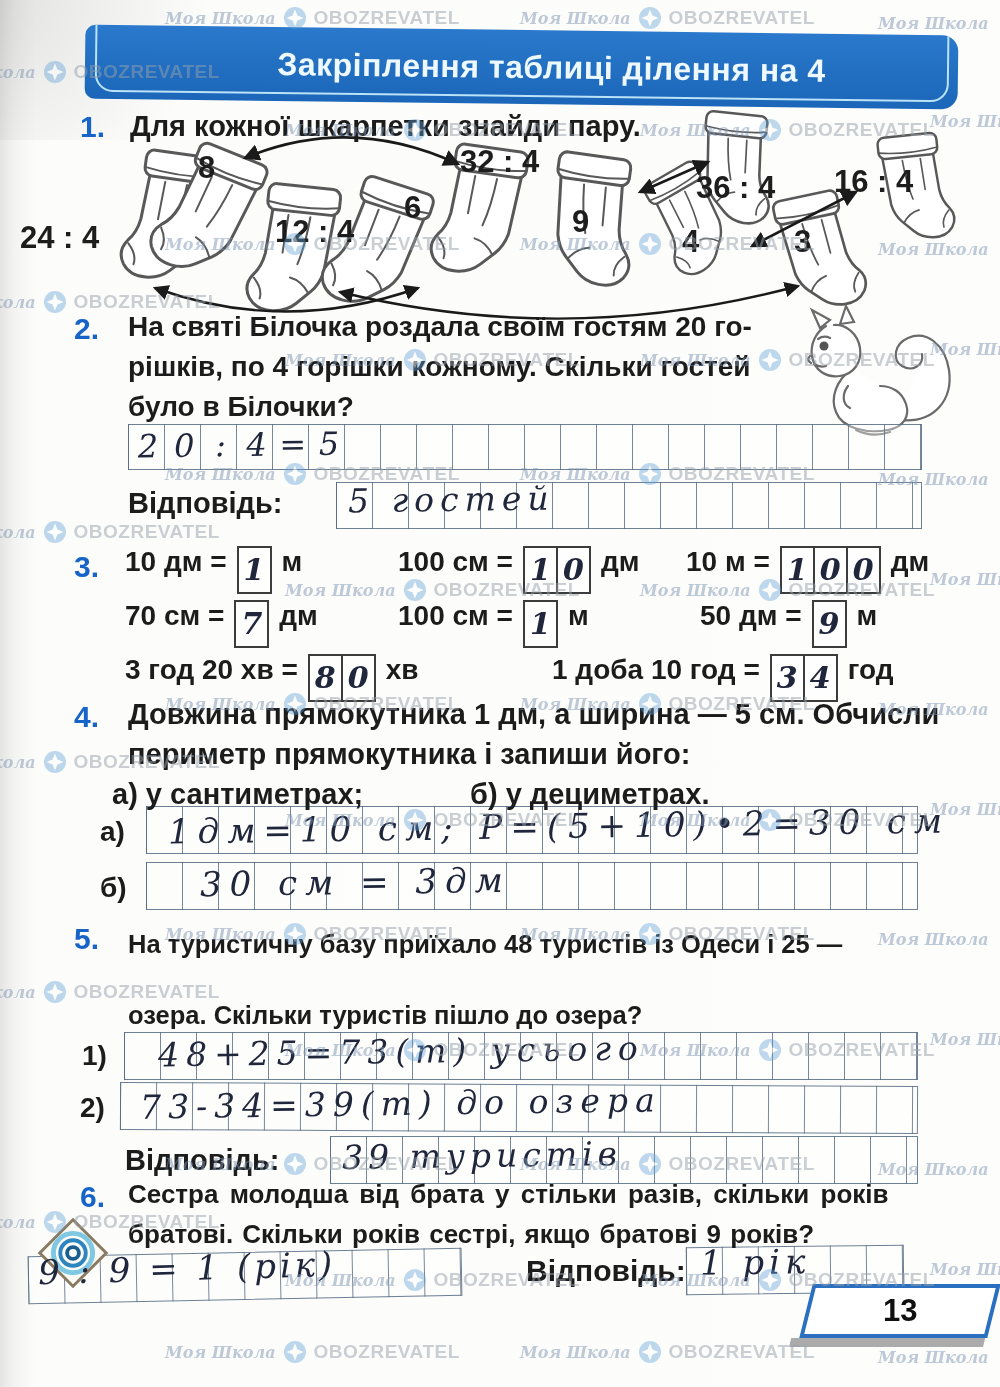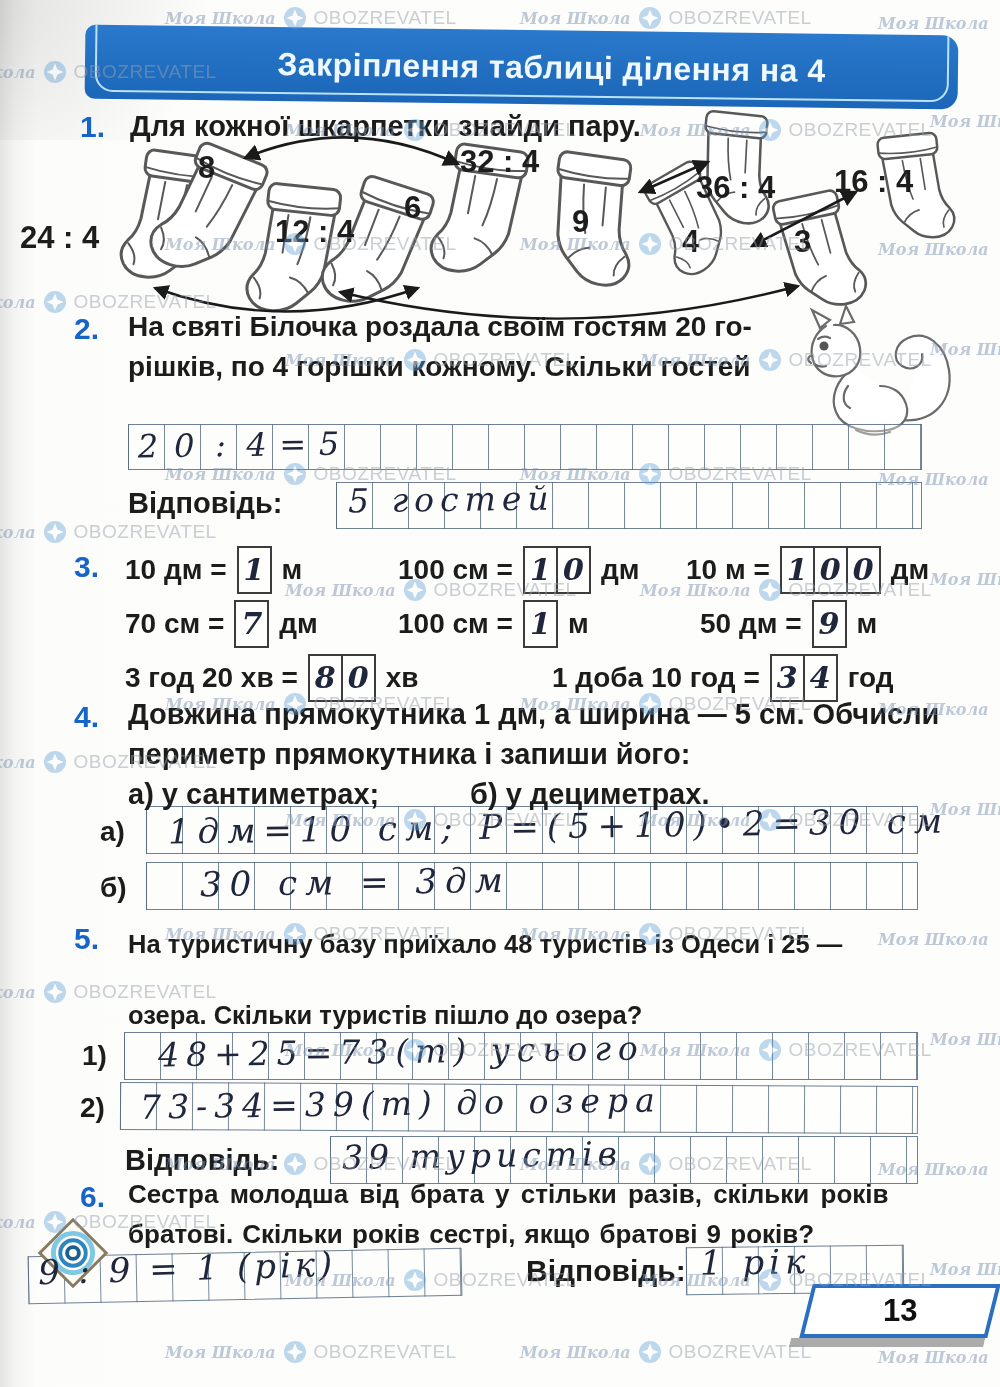--- a/index.html
+++ b/index.html
@@ -5,21 +5,21 @@
   html,body{margin:0;padding:0;background:#ffffff;}
   .page{position:relative;width:1000px;height:1387px;overflow:hidden;
         font-family:"Liberation Sans",sans-serif;color:#1c1c1c;
         background:linear-gradient(90deg,#e4e4e2 0px,#f3f3f1 14px,#fcfcfb 36px,#fdfdfc 100%);}
   .page::before{content:"";position:absolute;left:0;top:0;width:260px;height:140px;
         background:radial-gradient(circle at 0 0,rgba(0,0,0,.10),rgba(0,0,0,0) 70%);pointer-events:none;}
   
   #wm-layer{position:absolute;inset:0;z-index:40;pointer-events:none;}
   .wm{position:absolute;display:flex;align-items:center;gap:7px;white-space:nowrap;opacity:.5;}
   .wm-t1{font-family:"DejaVu Serif",serif;font-style:italic;font-weight:bold;color:#7f96b4;font-size:16px;}
-  .wm-t2{font-weight:normal;color:#97a1ab;font-size:19px;letter-spacing:.5px;font-style:normal;}
+  .wm-t2{font-weight:bold;color:#97a1ab;font-size:19px;letter-spacing:.5px;font-style:normal;}
   
   .banner{position:absolute;left:85px;top:30px;width:873px;height:74px;z-index:10;
         background:linear-gradient(180deg,#2a79cc,#1b66b8);border-radius:10px 16px 16px 10px;
         transform:rotate(.7deg);overflow:hidden;display:flex;align-items:center;justify-content:center;}
   .banner::after{content:"";position:absolute;left:10px;right:9px;top:-20px;bottom:7px;
         border:2.5px solid rgba(195,233,252,.95);border-radius:18px;}
   .banner-title{color:#eef8ff;font-weight:bold;font-size:32px;padding-left:60px;letter-spacing:.5px;}
   
   .abs{position:absolute;white-space:nowrap;}
   .tnum{color:#1664c8;font-weight:bold;font-size:30px;z-index:6;}
@@ -28,21 +28,21 @@
   .albl{font-weight:bold;font-size:29px;z-index:6;}
   
   .grid{position:absolute;z-index:5;border:1.6px solid rgba(85,106,130,.85);background-color:rgba(255,255,255,.35);
         background-image:linear-gradient(to right,rgba(85,106,130,.8) 1.4px,transparent 1.4px);
         background-size:36px 100%;background-position:-1px 0;}
   
   .hand{font-family:"DejaVu Serif",serif;font-style:italic;color:#20263c;z-index:8;}
   .hfree{position:absolute;white-space:nowrap;transform:rotate(-.8deg);}
   .cells .cell-ch{display:inline-block;width:36.2px;text-align:center;}
   
-  .t3item{position:absolute;display:flex;align-items:center;gap:10px;font-weight:bold;z-index:6;}
+  .t3item{position:absolute;display:flex;gap:10px;font-weight:bold;z-index:6;}
   .abox{display:inline-flex;align-items:stretch;border:2.2px solid #3c3c3c;height:44px;background:rgba(255,255,255,.6);}
   .abox .cell-ch{width:31px;text-align:center;font-size:30px;line-height:44px;}
   .abox .cell-ch + .cell-ch{border-left:2.2px solid #3c3c3c;}
   
   .socks-svg{position:absolute;left:0;top:130px;width:1000px;height:195px;z-index:4;overflow:visible;}
   .sock-label{font-family:"Liberation Sans",sans-serif;font-weight:bold;font-size:31px;fill:#1d1d1d;}
   .squirrel{position:absolute;left:796px;top:298px;width:170px;height:150px;z-index:5;}
   .diamond-ic{position:absolute;left:24px;top:1204px;width:98px;height:98px;z-index:6;}
   
   .plate{position:absolute;left:806px;top:1284px;width:180px;height:46px;z-index:12;
@@ -413,20 +413,21 @@
     <text class="sock-label" x="572" y="102">9</text>
     <text class="sock-label" x="696" y="68">36 : 4</text>
     <text class="sock-label" x="682" y="122">4</text>
     <text class="sock-label" x="794" y="122">3</text>
     <text class="sock-label" x="834" y="62">16 : 4</text>
   </svg>
 
   <span class="abs tnum" style="left:74px;top:312px">2.</span>
   <span class="abs ttext fs28" style="left:128px;top:311px">На святі Білочка роздала своїм гостям 20 го-</span>
   <span class="abs ttext fs28" style="left:128px;top:351px">рішків, по 4 горішки кожному. Скільки гостей</span>
+  <span class="abs ttext fs28" style="left:128px;top:391px">було в Білочки?</span>
 
   <svg class="squirrel" viewBox="0 0 170 150">
     <g fill="none" stroke="#6a6a6a" stroke-width="2.2" stroke-linecap="round">
       <path d="M103 122 C140 126 157 100 153 72 C149 46 130 32 112 40 C98 46 96 62 106 68 C116 74 128 68 126 56" fill="#fff"></path>
       <path d="M57 70 C40 82 34 100 40 114 C46 130 70 136 92 132 C108 129 114 118 110 106 C106 94 96 88 84 88" fill="#fff"></path>
       <path d="M24 30 L16 12 L34 22 Z" fill="#fff"></path>
       <path d="M44 26 L50 8 L58 24 Z" fill="#fff"></path>
       <path d="M30 28 C20 34 14 46 16 58 C18 72 30 80 44 78 C58 76 66 64 64 50 C62 36 50 26 38 27" fill="#fff"></path>
       <circle cx="28" cy="48" r="4.5" fill="#555" stroke="none"></circle>
       <path d="M22 41 Q28 37 34 40"></path>
@@ -502,21 +503,21 @@
     <span class="abox cells hand">
         <span class="cell-ch">3</span>
         <span class="cell-ch">4</span>
       </span>
     <span>год</span>
   </div>
 
   <span class="abs tnum" style="left:74px;top:700px">4.</span>
   <span class="abs ttext fs27" style="left:128px;top:698px">Довжина прямокутника 1 дм, а ширина — 5 см. Обчисли</span>
   <span class="abs ttext fs27" style="left:128px;top:738px">периметр прямокутника і запиши його:</span>
-  <span class="abs ttext fs27" style="left:128px;top:778px">а) у сантиметрах;</span>
+  <span class="abs ttext fs27" style="left:112px;top:778px">а) у сантиметрах;</span>
   <span class="abs ttext fs27" style="left:470px;top:778px">б) у дециметрах.</span>
 
   <span class="abs ttext fs28" style="left:100px;top:816px">а)</span>
   <div class="grid" style="left:146px;top:806px;width:770px;height:46px"></div>
   <div class="hand hfree" style="left:168px;top:806px;font-size:34px;letter-spacing:8px">1дм=10 см; Р=(5+10)•2=30 см</div>
 
   <span class="abs ttext fs28" style="left:100px;top:872px">б)</span>
   <div class="grid" style="left:146px;top:862px;width:770px;height:46px"></div>
   <div class="hand hfree" style="left:200px;top:862px;font-size:34px;letter-spacing:8px">30 см = 3дм</div>
 

